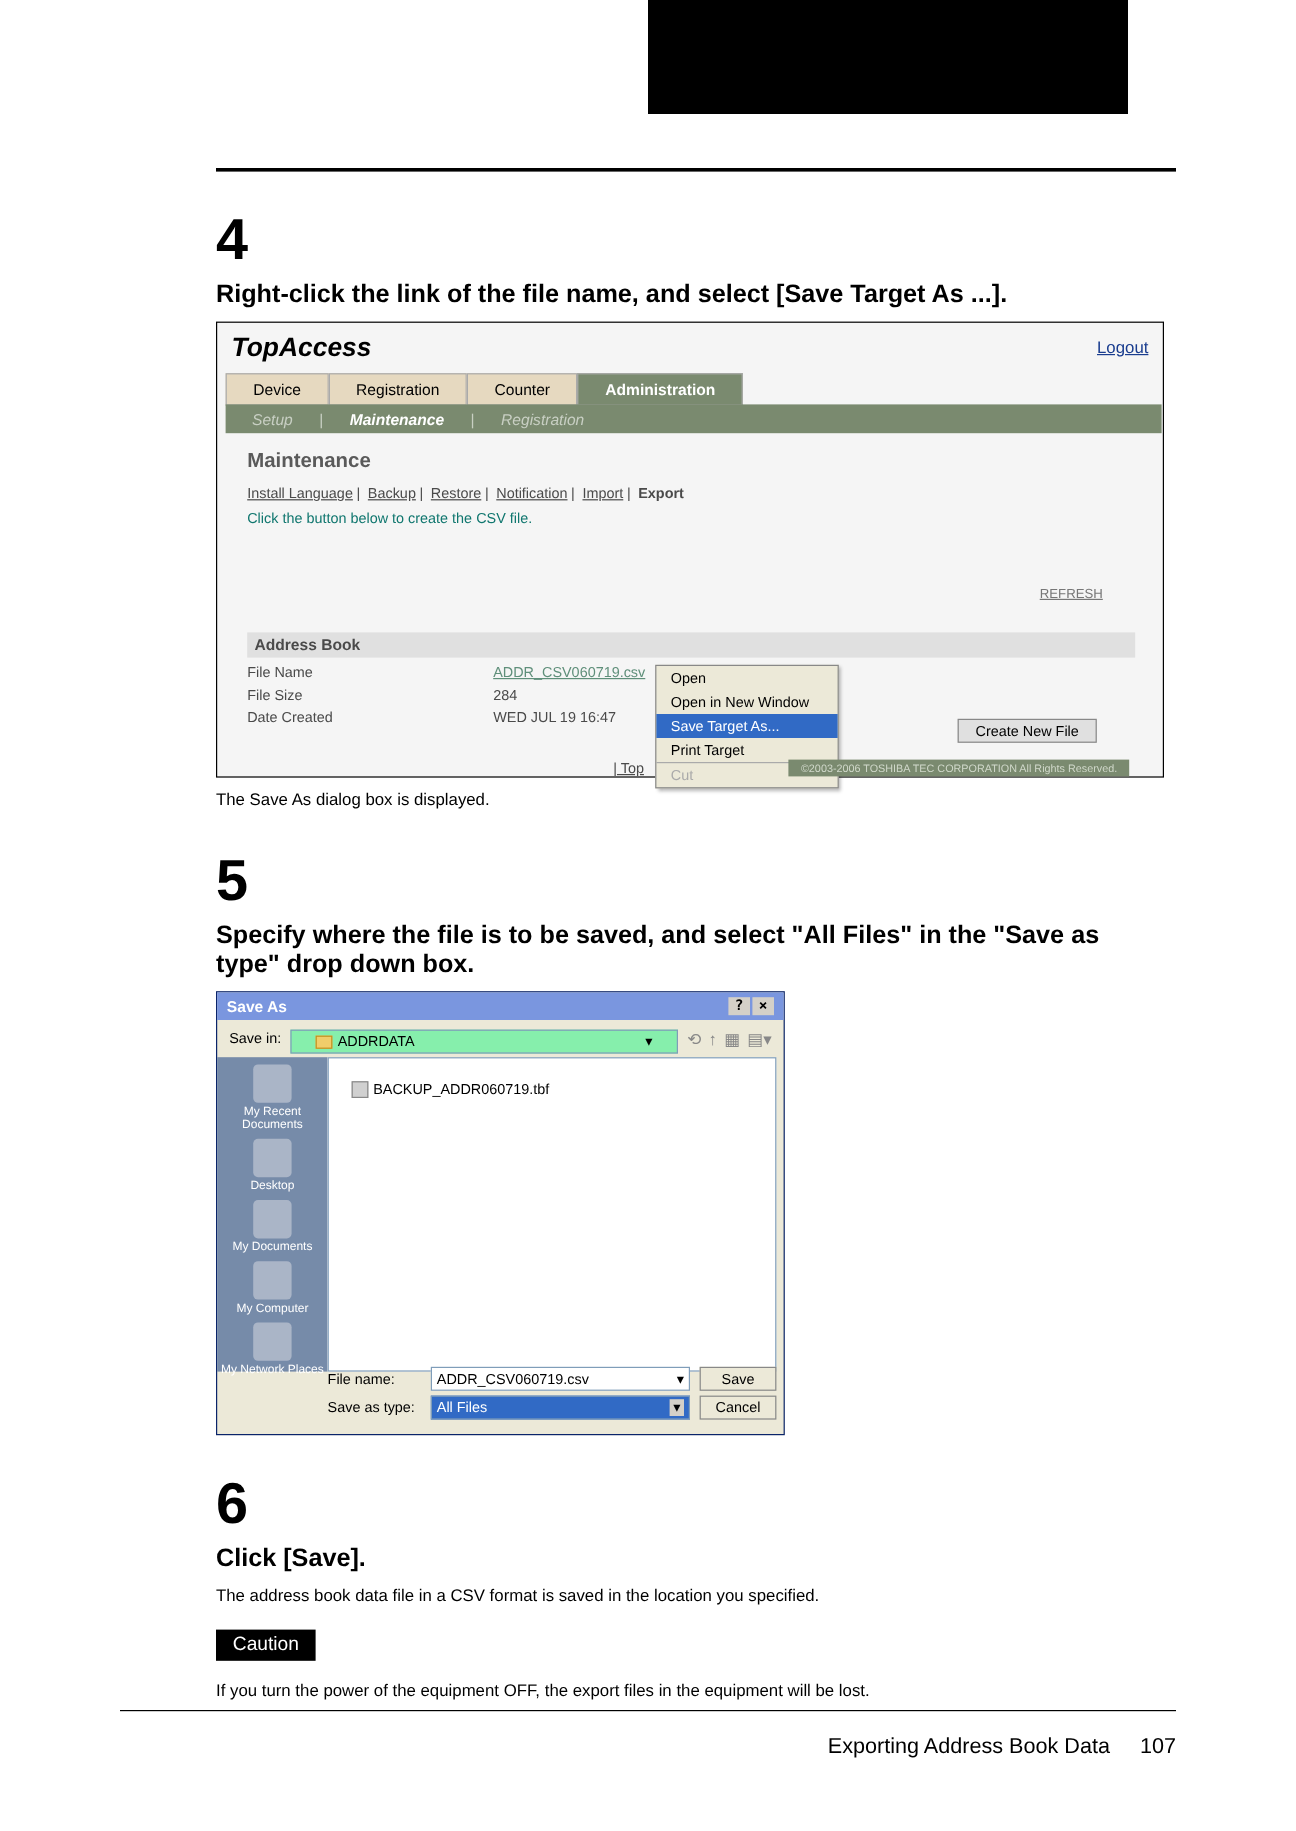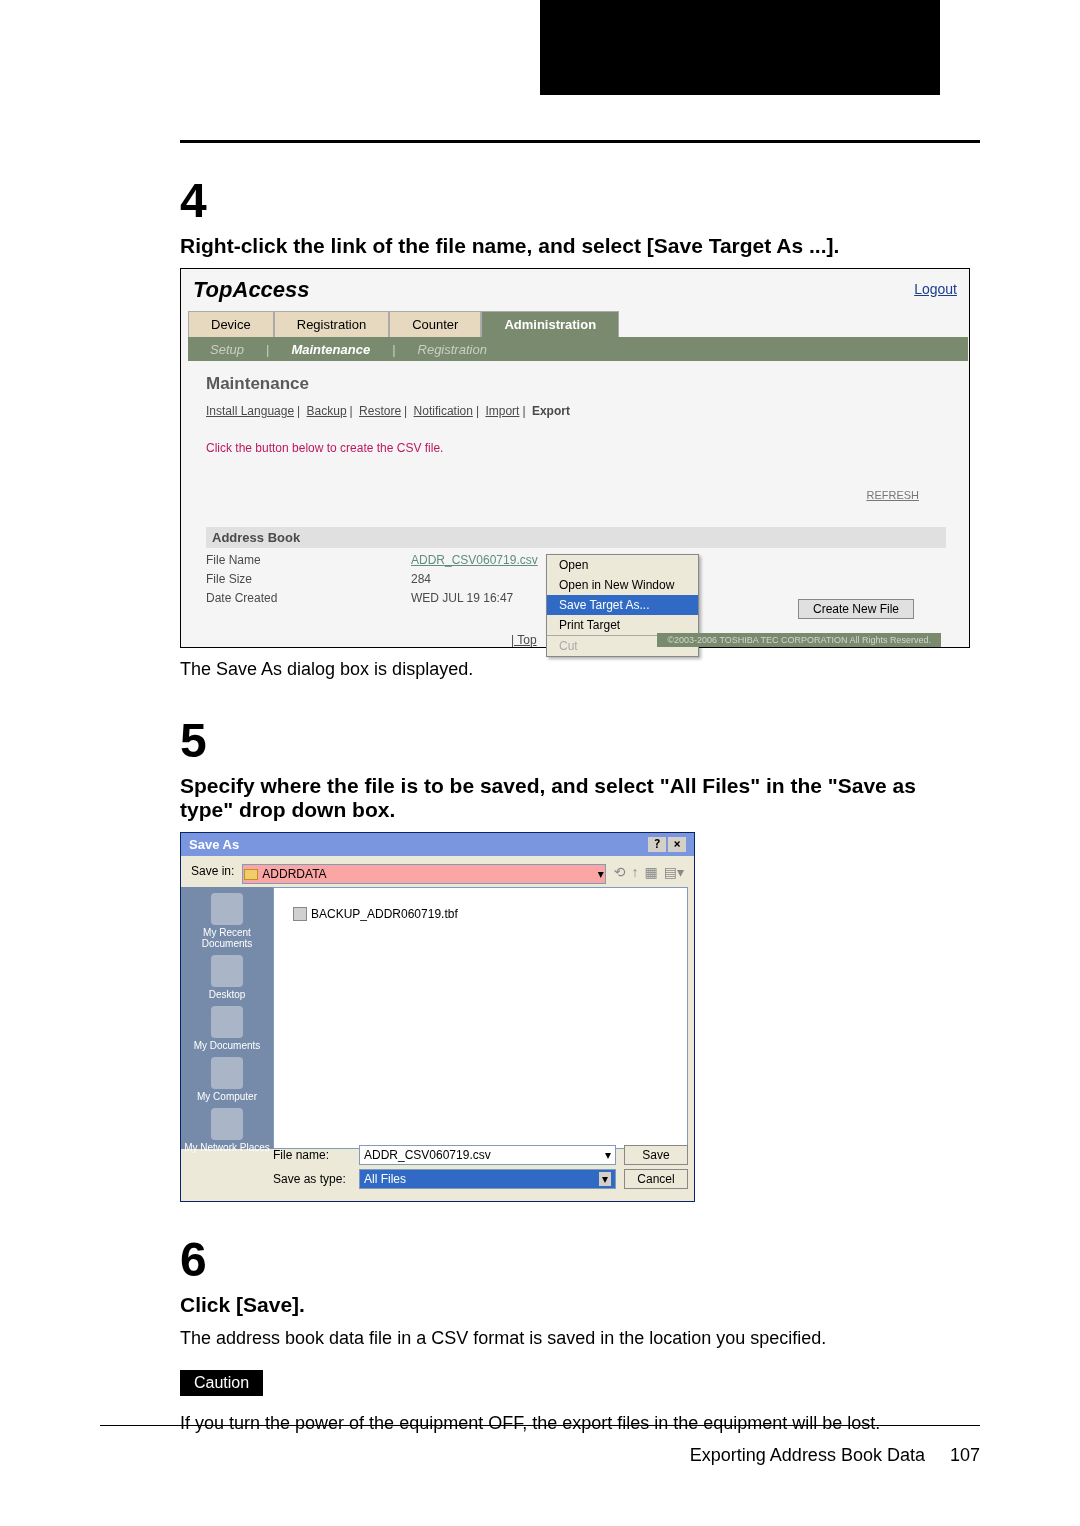--- a/index.html
+++ b/index.html
@@ -44,21 +44,21 @@
       vertical-align: top;
       width: 780px;
     }
     .step-title {
       font-size: 21px;
       font-weight: bold;
       margin-top: 6px;
       margin-bottom: 8px;
     }
     .step-text {
-      font-size: 18px;
+      font-size: 14px;
       line-height: 1.5;
     }
     .screenshot1 {
       width: 790px;
       height: 380px;
       border: 1px solid #000;
       margin-top: 10px;
       background: #f5f5f5;
       position: relative;
     }
@@ -131,24 +131,24 @@
       color: #4a4a4a;
     }
     .maint-links span.link {
       text-decoration: underline;
     }
     .maint-links span.sep {
       margin: 0 3px;
     }
     .csv-text {
       position: absolute;
-      top: 172px;
+      top: 156px;
       left: 25px;
       font-size: 12px;
-      color: #be185d;
+      color: #0f766e;
     }
     .refresh {
       position: absolute;
       top: 220px;
       right: 50px;
       font-size: 11px;
       color: #777;
       text-decoration: underline;
     }
     .addr-book-header {
@@ -222,21 +222,21 @@
     .top-link {
       position: absolute;
       bottom: 0;
       left: 330px;
       font-size: 12px;
       color: #4a4a4a;
       text-decoration: underline;
     }
 
     .screenshot2 {
-      width: 515px;
+      width: 474px;
       height: 370px;
       margin-top: 10px;
       background: #ece9d8;
       position: relative;
       border: 1px solid #0a246a;
     }
     .dlg-title {
       background: #7a96df;
       color: #fff;
       font-weight: bold;
@@ -259,23 +259,23 @@
     }
     .savein-row {
       display: flex;
       align-items: flex-start;
       padding: 8px 10px;
       gap: 8px;
       font-size: 12px;
     }
     .savein-dd {
       flex: 1;
-      background: #fca5a5;
+      background: #86efac;
       border: 1px solid #7f9db9;
-      padding: 2px 1px;
+      padding: 2px 20px;
       display: flex;
       align-items: center;
       gap: 4px;
     }
     .folder-icon {
       width: 14px;
       height: 11px;
       background: #f0cd6a;
       border: 1px solid #c09020;
     }

